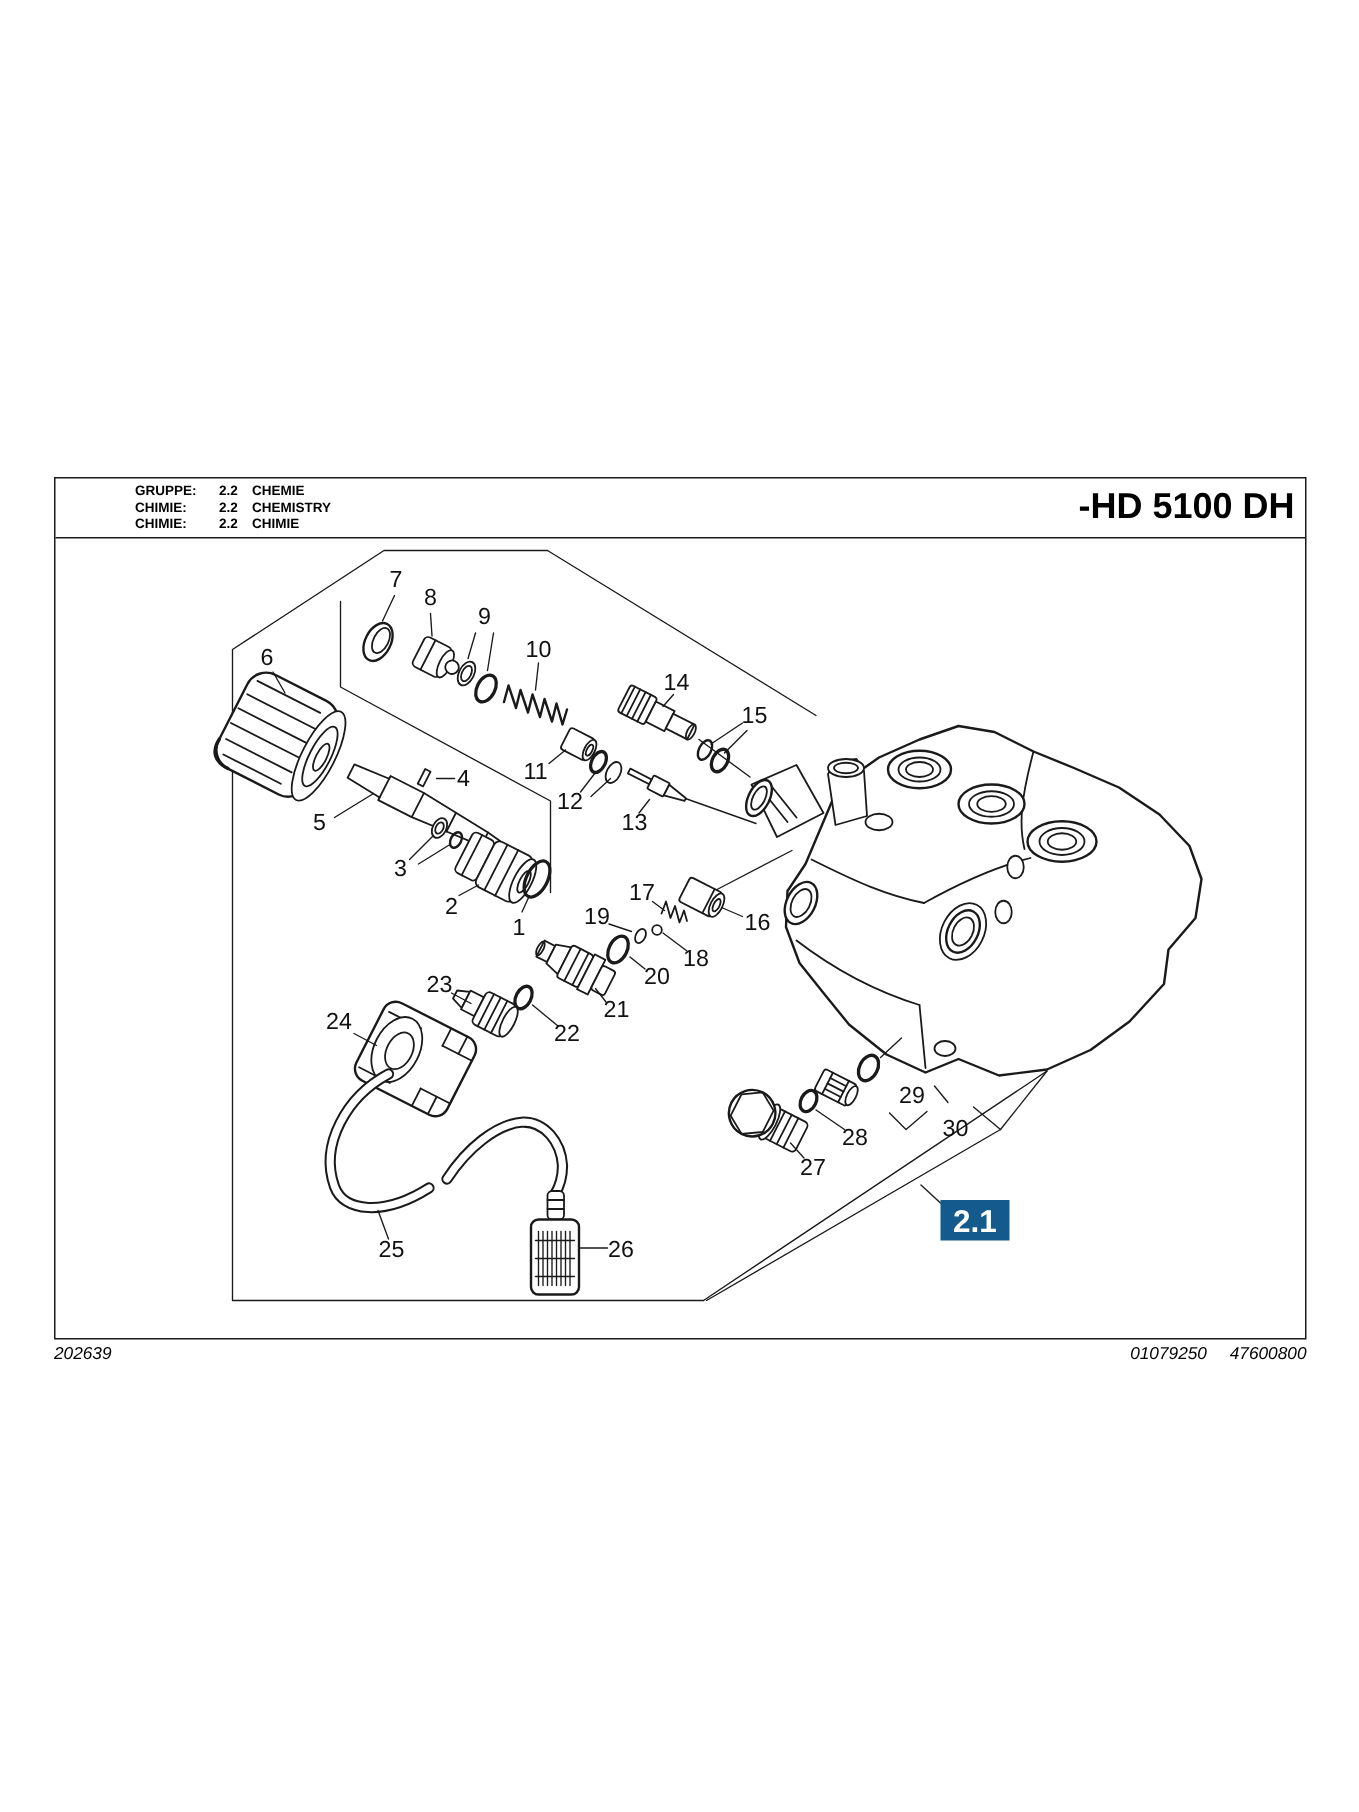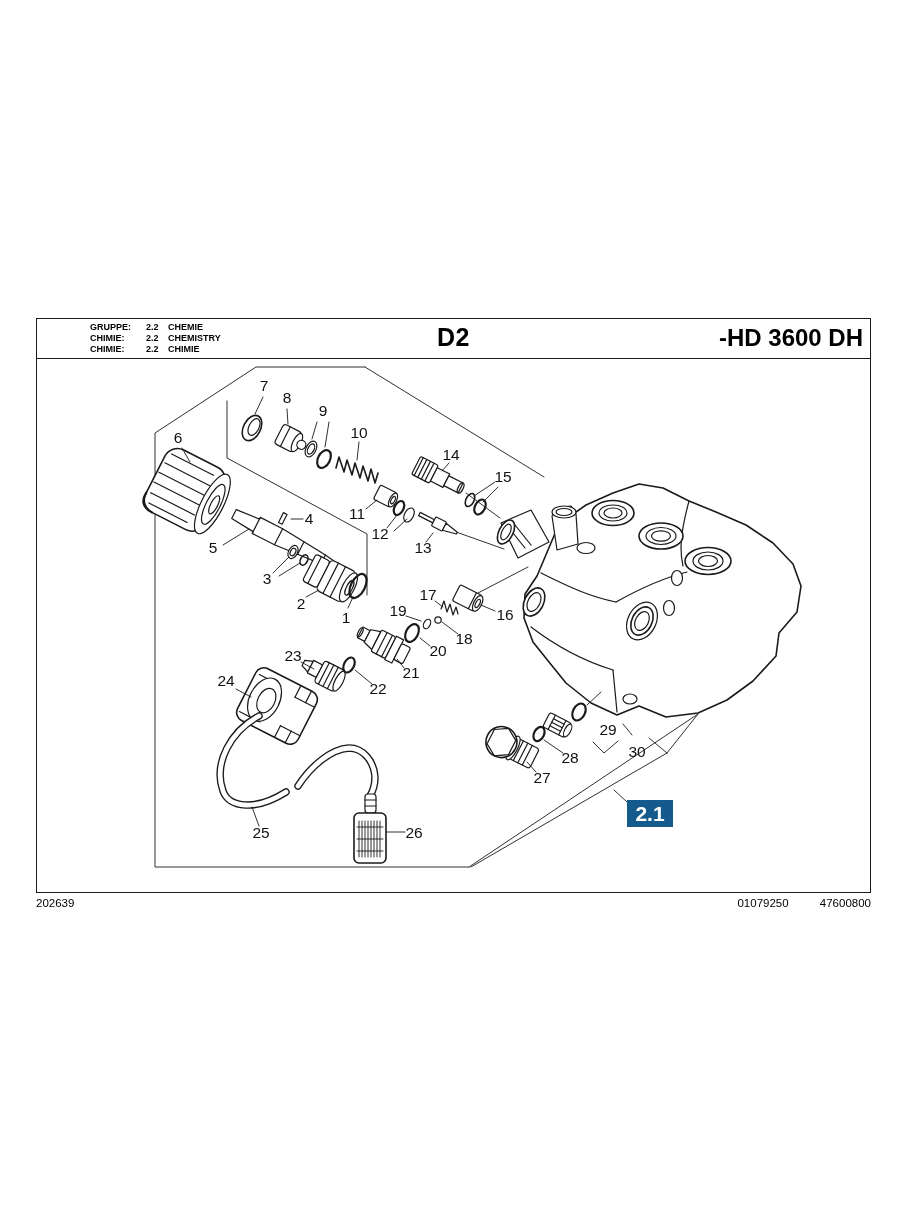--- a/index.html
+++ b/index.html
@@ -11,24 +11,24 @@
         border-bottom:1.6px solid #1a1a1a;box-sizing:border-box;}
   .hdr-left{position:absolute;left:5px;top:3px;font-size:9px;font-weight:bold;line-height:11px;white-space:nowrap;margin-left:48px;}
   .hdr-left .k{display:inline-block;width:56px;}
   .hdr-left .c{display:inline-block;width:22px;}
   .hdr-title{position:absolute;left:0;right:0;top:4px;text-align:center;
         font-size:25px;font-weight:bold;letter-spacing:.5px;}
   .hdr-model{position:absolute;right:7px;top:5px;font-size:24px;font-weight:bold;}
   .diagram-svg{position:absolute;left:0;top:40px;}
   .footer-row{position:absolute;left:0;right:0;bottom:0;height:19px;border-top:1.4px solid #1a1a1a;
         box-sizing:border-box;text-align:center;font-size:11.5px;line-height:17px;}
-  .page-meta{position:absolute;left:36px;top:897px;width:835px;font-size:11.5px;}
+  .page-meta{position:absolute;left:36px;top:897px;width:835px;font-size:11.5px;font-style:italic;}
   .pm-left{float:left;}
   .pm-right{float:right;}
-  .pm-right span{margin-left:16px;padding-left:12px;}
+  .pm-right span{padding-left:12px;}
   
   svg.diagram-svg *{vector-effect:none;}
   svg.diagram-svg{stroke:#1a1a1a;fill:none;stroke-width:1.2;stroke-linecap:round;stroke-linejoin:round;}
   .w{fill:#fff;}
   .t2{stroke-width:2.2;}
   .t16{stroke-width:1.6;}
   .thin{stroke-width:.9;}
   .pl{font:15.5px "Liberation Sans",sans-serif;fill:#111;stroke:none;text-anchor:middle;}
   .badge-rect{fill:#155a8c;stroke:none;}
   .badge-text{font:bold 21px "Liberation Sans",sans-serif;fill:#fff;stroke:none;text-anchor:middle;}
@@ -38,22 +38,21 @@
 
 <div class="page">
   <div class="content-box">
 
     <div class="header-row">
       <div class="hdr-left">
         <div><span class="k">GRUPPE:</span><span class="c">2.2</span><span>CHEMIE</span></div>
         <div><span class="k">CHIMIE:</span><span class="c">2.2</span><span>CHEMISTRY</span></div>
         <div><span class="k">CHIMIE:</span><span class="c">2.2</span><span>CHIMIE</span></div>
       </div>
-      <div class="hdr-title">D2</div>
-      <div class="hdr-model">-HD 3600 DH</div>
+      <div class="hdr-model">-HD 5100 DH</div>
     </div>
 
     <svg class="diagram-svg" width="835" height="517" viewBox="36 358 835 517">
 
       <g class="thin">
         <polyline points="364,366 255,366 154,432 154,866 468,866"></polyline>
         <line x1="364" y1="366" x2="543" y2="476"></line>
         <line x1="468" y1="866" x2="697" y2="713"></line>
       </g>
       <g class="thin">

